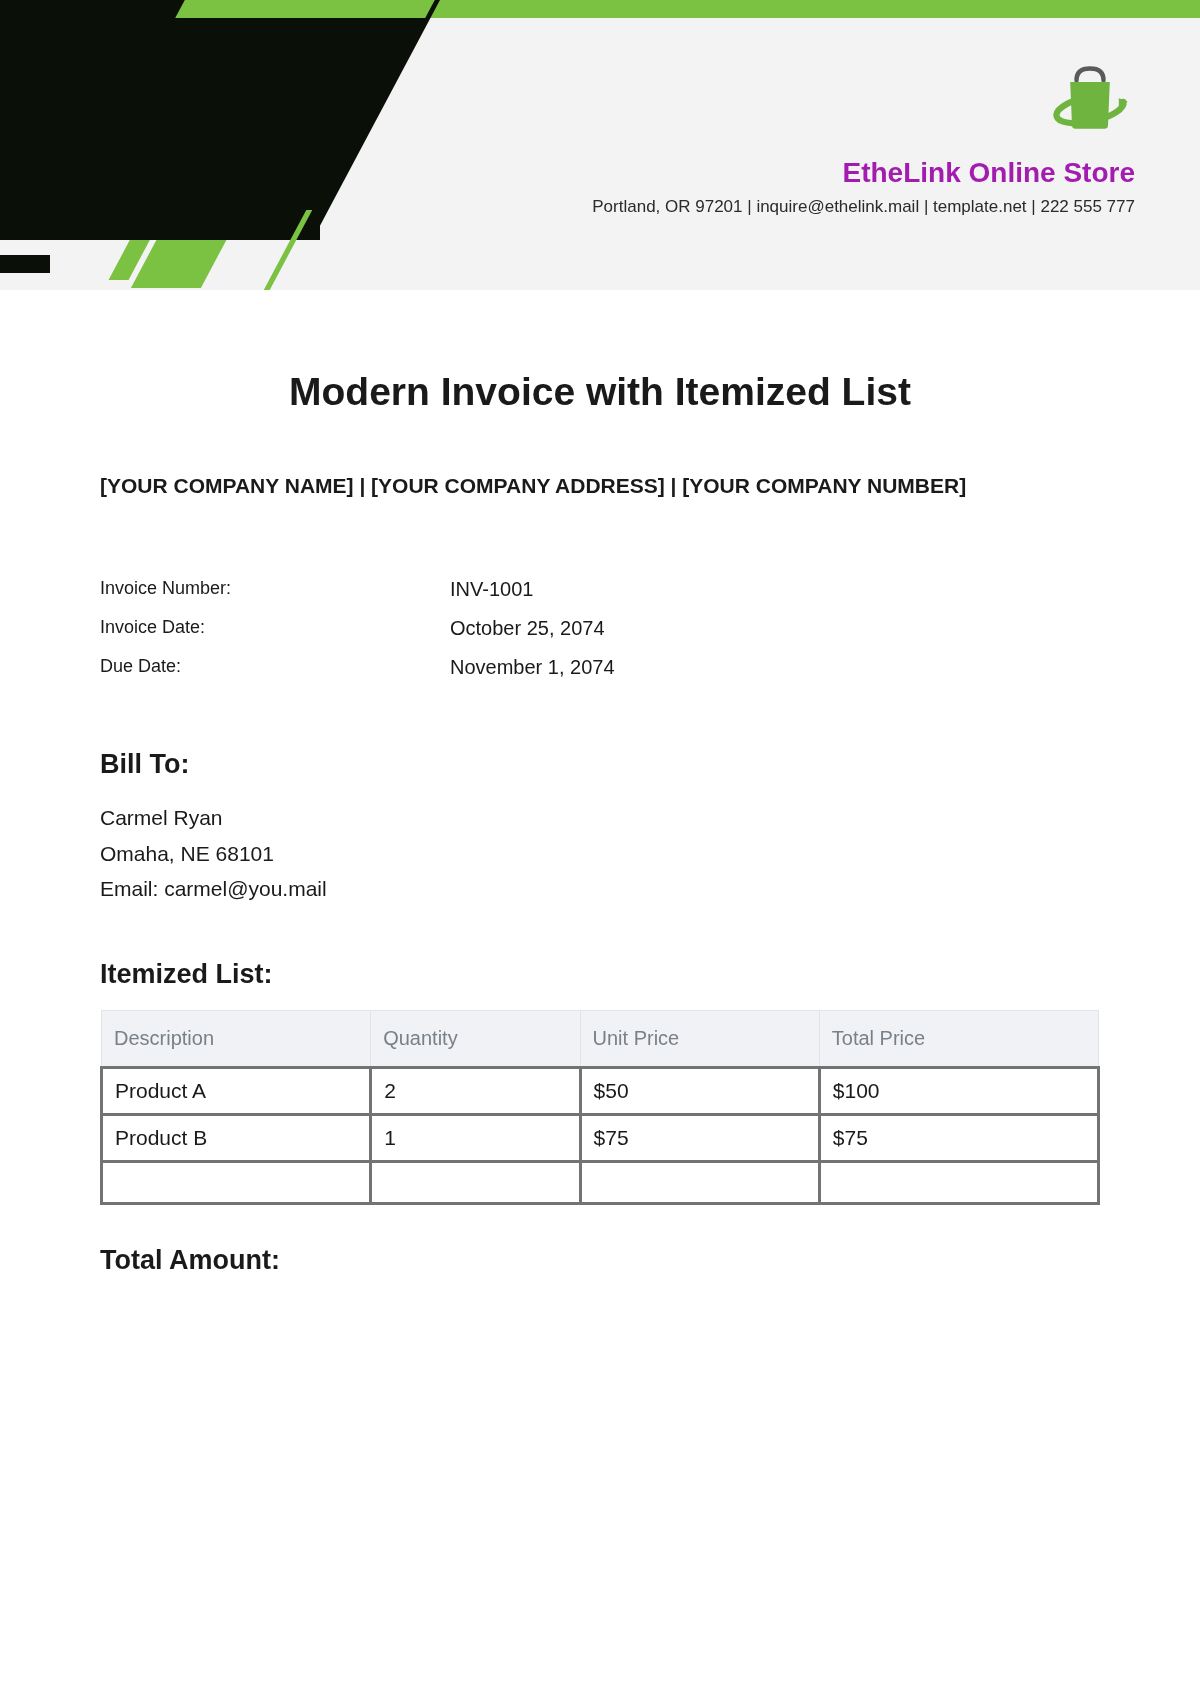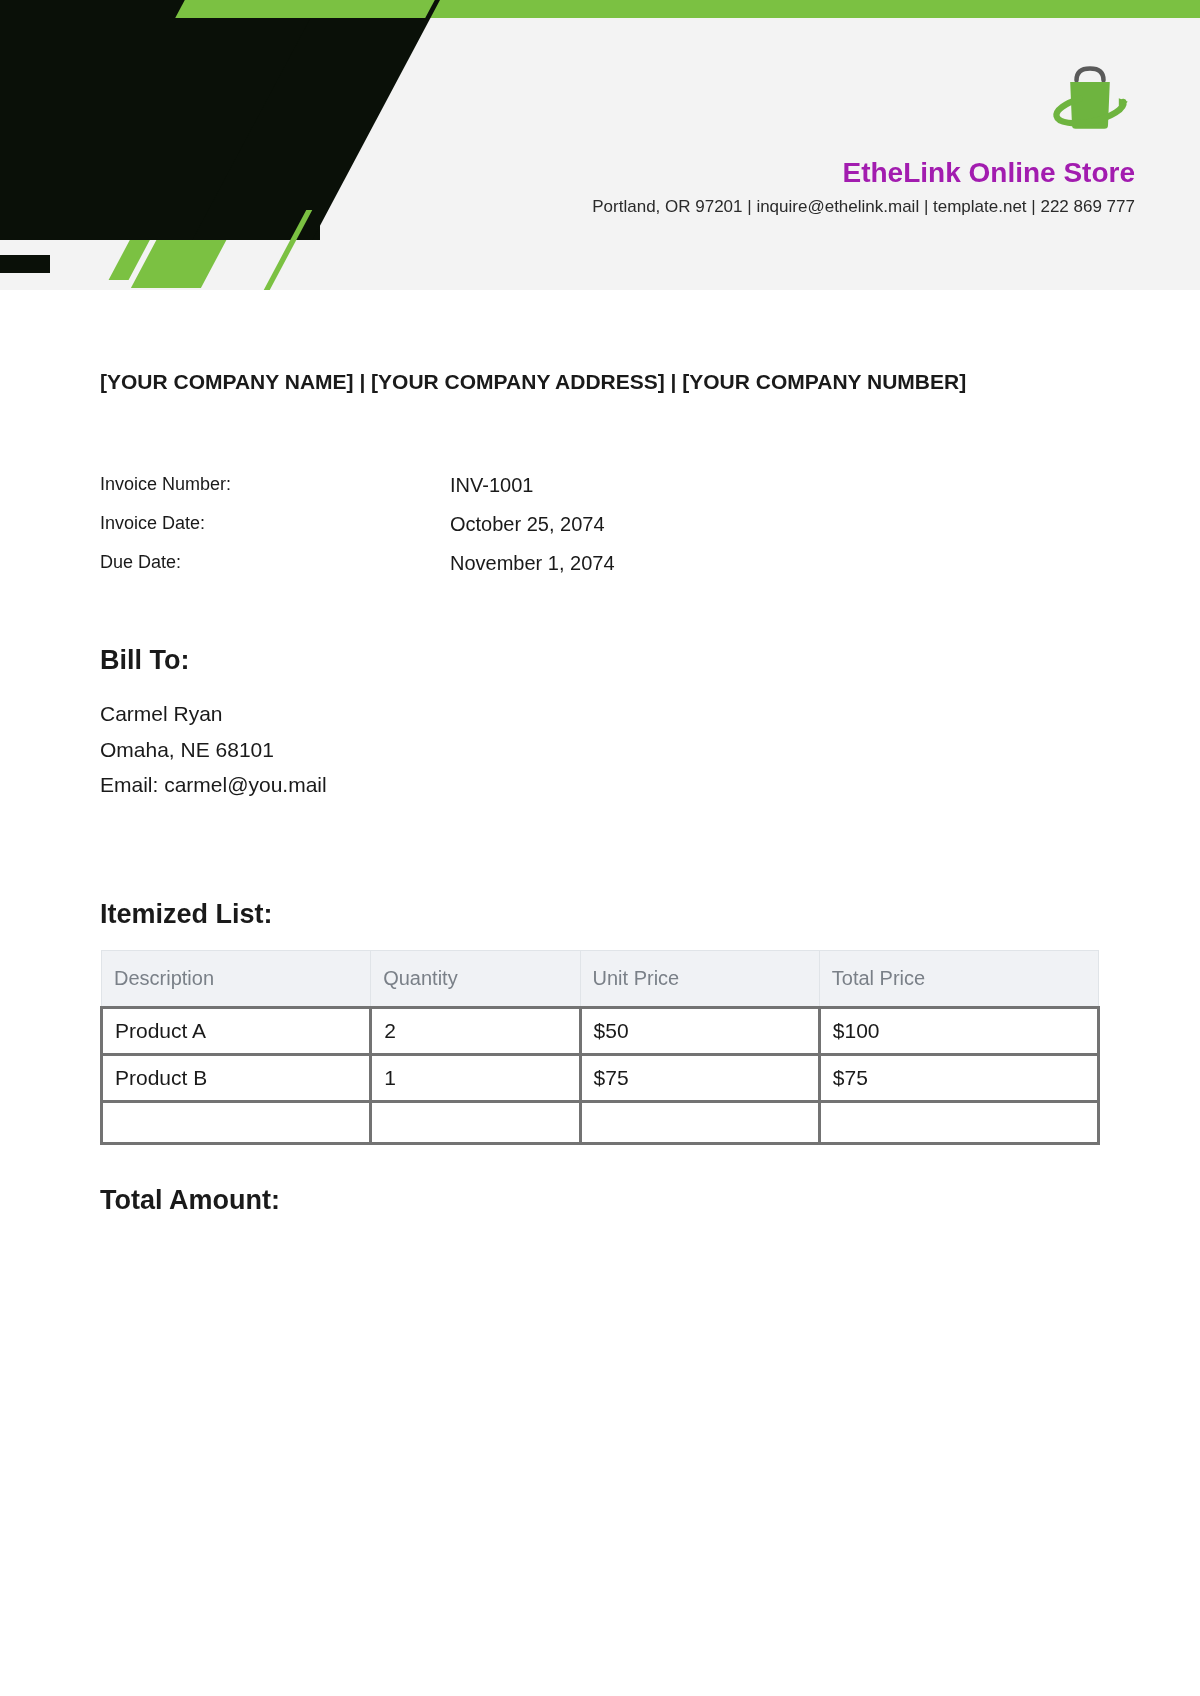--- a/index.html
+++ b/index.html
@@ -19,21 +19,21 @@
 .company-name{color:#a21caf;font-size:28px;font-weight:bold;margin-bottom:8px}
 .company-info{color:#2a2a2a;font-size:17px;font-weight:500}
 .content{padding:80px 100px 0 100px}
 .title{font-size:39px;font-weight:700;text-align:center;margin-bottom:60px;color:#1a1a1a}
 .placeholders{font-size:21px;font-weight:700;margin-bottom:80px}
 .meta-table{width:100%;margin-bottom:70px}
 .meta-row{display:flex;margin-bottom:16px}
 .meta-label{width:350px;font-size:18px;font-weight:400}
 .meta-value{font-size:20px;font-weight:400}
 .section-heading{font-size:27px;font-weight:700;margin-bottom:20px;color:#1a1a1a}
-.bill-to-lines{font-size:21px;line-height:1.7;margin-bottom:96px}
+.bill-to-lines{font-size:21px;line-height:1.7;margin-bottom:52px}
 .items-table{width:100%;border-collapse:collapse;margin-top:20px;margin-bottom:40px}
 .items-table th{background:#f0f2f5;color:#7a8088;font-weight:400;font-size:20px;padding:16px 12px;border:1px solid #e0e4e8;text-align:left}
 .items-table td{font-size:21px;padding:10px 12px;border:3px solid #737373;background:#fff}
 .items-table tr.empty td{height:42px}
 </style>
 </head>
 <body>
 
 <div class="header">
   <div class="green-stripe"></div>
@@ -48,25 +48,26 @@
   <div class="company-block">
     <div class="logo-icon">
       <svg width="90" height="90" viewBox="0 0 100 100">
         <path d="M35 28 Q35 15 50 15 Q65 15 65 28" fill="none" stroke="#5a5a5a" stroke-width="5" stroke-linecap="round"></path>
         <path d="M28 30 L72 30 L70 78 Q70 82 66 82 L34 82 Q30 82 30 78 Z" fill="#6eb43f"></path>
         <ellipse cx="50" cy="60" rx="38" ry="14" fill="none" stroke="#6eb43f" stroke-width="7" stroke-linecap="round" stroke-dasharray="120 60" transform="rotate(-12 50 60)"></ellipse>
         <path d="M82 48 L92 52 L82 60 Z" fill="#6eb43f"></path>
       </svg>
     </div>
     <div class="company-name">EtheLink Online Store</div>
-    <div class="company-info">Portland, OR 97201 | inquire@ethelink.mail | template.net | 222 869 777</div>
+    <div class="company-info">Portland, OR 97201 | inquire@ethelink.mail | template.net | 222 555 777</div>
   </div>
 </div>
 
 <div class="content">
+  <h1 class="title">Modern Invoice with Itemized List</h1>
   <div class="placeholders">[YOUR COMPANY NAME] | [YOUR COMPANY ADDRESS] | [YOUR COMPANY NUMBER]</div>
 
   <div class="meta-table">
     <div class="meta-row">
       <div class="meta-label">Invoice Number:</div>
       <div class="meta-value">INV-1001</div>
     </div>
     <div class="meta-row">
       <div class="meta-label">Invoice Date:</div>
       <div class="meta-value">October 25, 2074</div>

